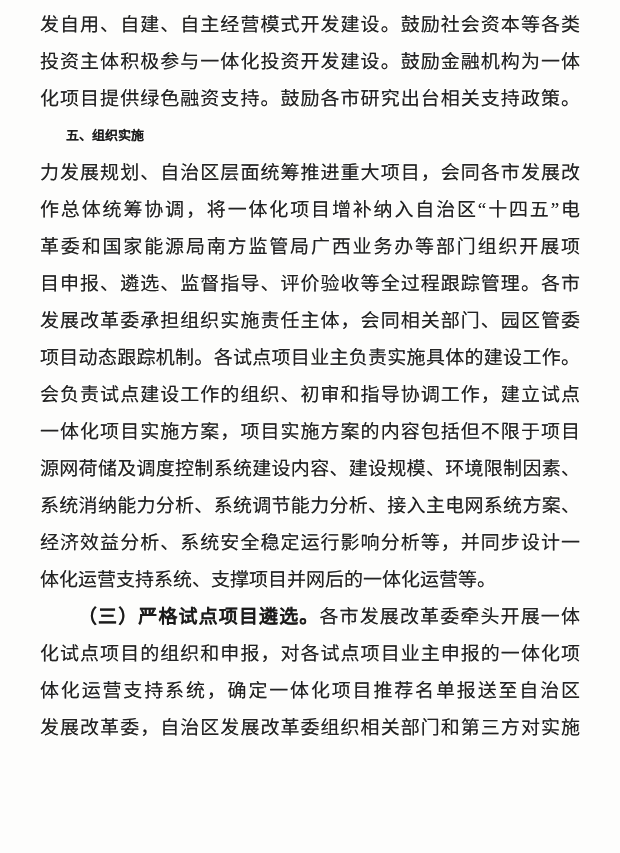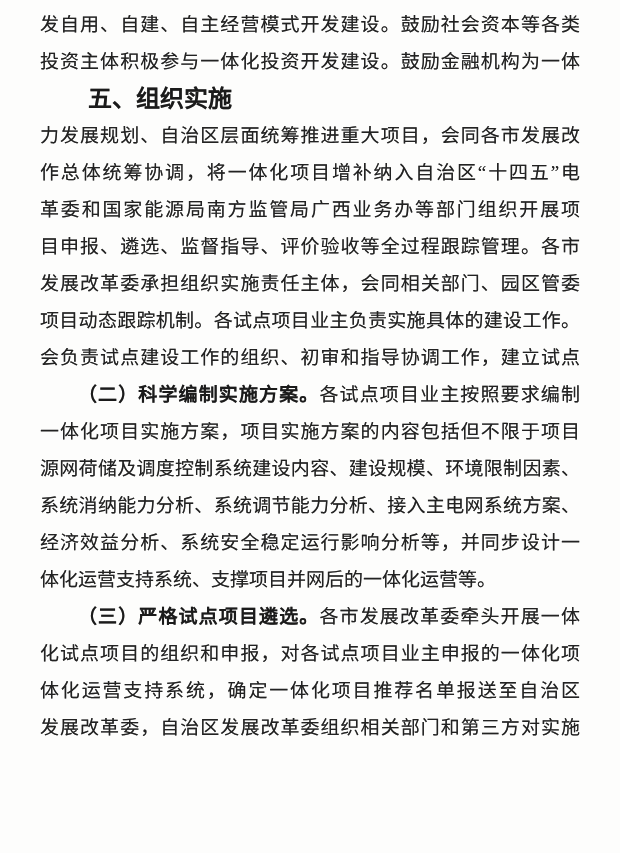--- a/index.html
+++ b/index.html
@@ -39,52 +39,52 @@
   }
   .line.lead {
     text-indent: 2em;
   }
   .line.heading {
     text-align: left;
     text-align-last: left;
     text-indent: 2em;
     font-family: "Liberation Sans", "DejaVu Sans", sans-serif;
     font-weight: 700;
-    font-size: 24px;
+    font-size: 13px;
     color: #1b1b1b;
   }
   .b {
     font-weight: 700;
     color: #1b1b1b;
   }
 </style>
 </head>
 <body>
 
 <div class="page">
 
   <div class="para">
     <div class="line">发自用、自建、自主经营模式开发建设。鼓励社会资本等各类</div>
     <div class="line">投资主体积极参与一体化投资开发建设。鼓励金融机构为一体</div>
+    <div class="line">化项目提供绿色融资支持。鼓励各市研究出台相关支持政策。</div>
   </div>
 
   <div class="line heading">五、组织实施</div>
 
   <div class="para">
     <div class="line">力发展规划、自治区层面统筹推进重大项目，会同各市发展改</div>
     <div class="line">作总体统筹协调，将一体化项目增补纳入自治区“十四五”电</div>
     <div class="line">革委和国家能源局南方监管局广西业务办等部门组织开展项</div>
     <div class="line">目申报、遴选、监督指导、评价验收等全过程跟踪管理。各市</div>
     <div class="line">发展改革委承担组织实施责任主体，会同相关部门、园区管委</div>
     <div class="line">项目动态跟踪机制。各试点项目业主负责实施具体的建设工作。</div>
     <div class="line">会负责试点建设工作的组织、初审和指导协调工作，建立试点</div>
   </div>
 
   <div class="para">
-    <div class="line lead"><span class="b">（二）科学编制实施方案。</span><span>各试点项目业主按照要求编制</span></div>
     <div class="line">一体化项目实施方案，项目实施方案的内容包括但不限于项目</div>
     <div class="line">源网荷储及调度控制系统建设内容、建设规模、环境限制因素、</div>
     <div class="line">系统消纳能力分析、系统调节能力分析、接入主电网系统方案、</div>
     <div class="line">经济效益分析、系统安全稳定运行影响分析等，并同步设计一</div>
     <div class="line short">体化运营支持系统、支撑项目并网后的一体化运营等。</div>
   </div>
 
   <div class="para">
     <div class="line lead"><span class="b">（三）严格试点项目遴选。</span><span>各市发展改革委牵头开展一体</span></div>
     <div class="line">化试点项目的组织和申报，对各试点项目业主申报的一体化项</div>

